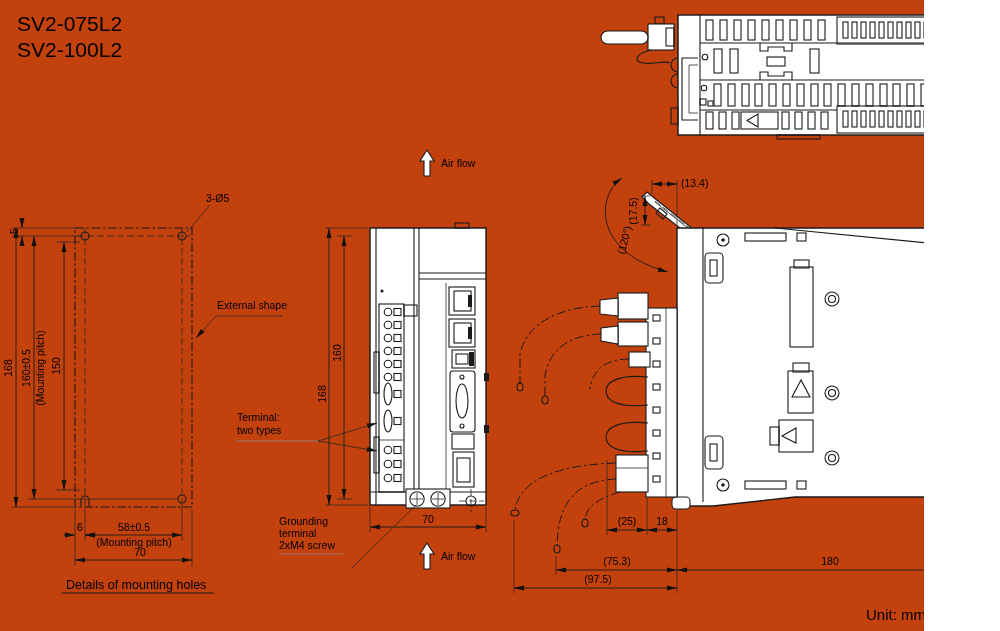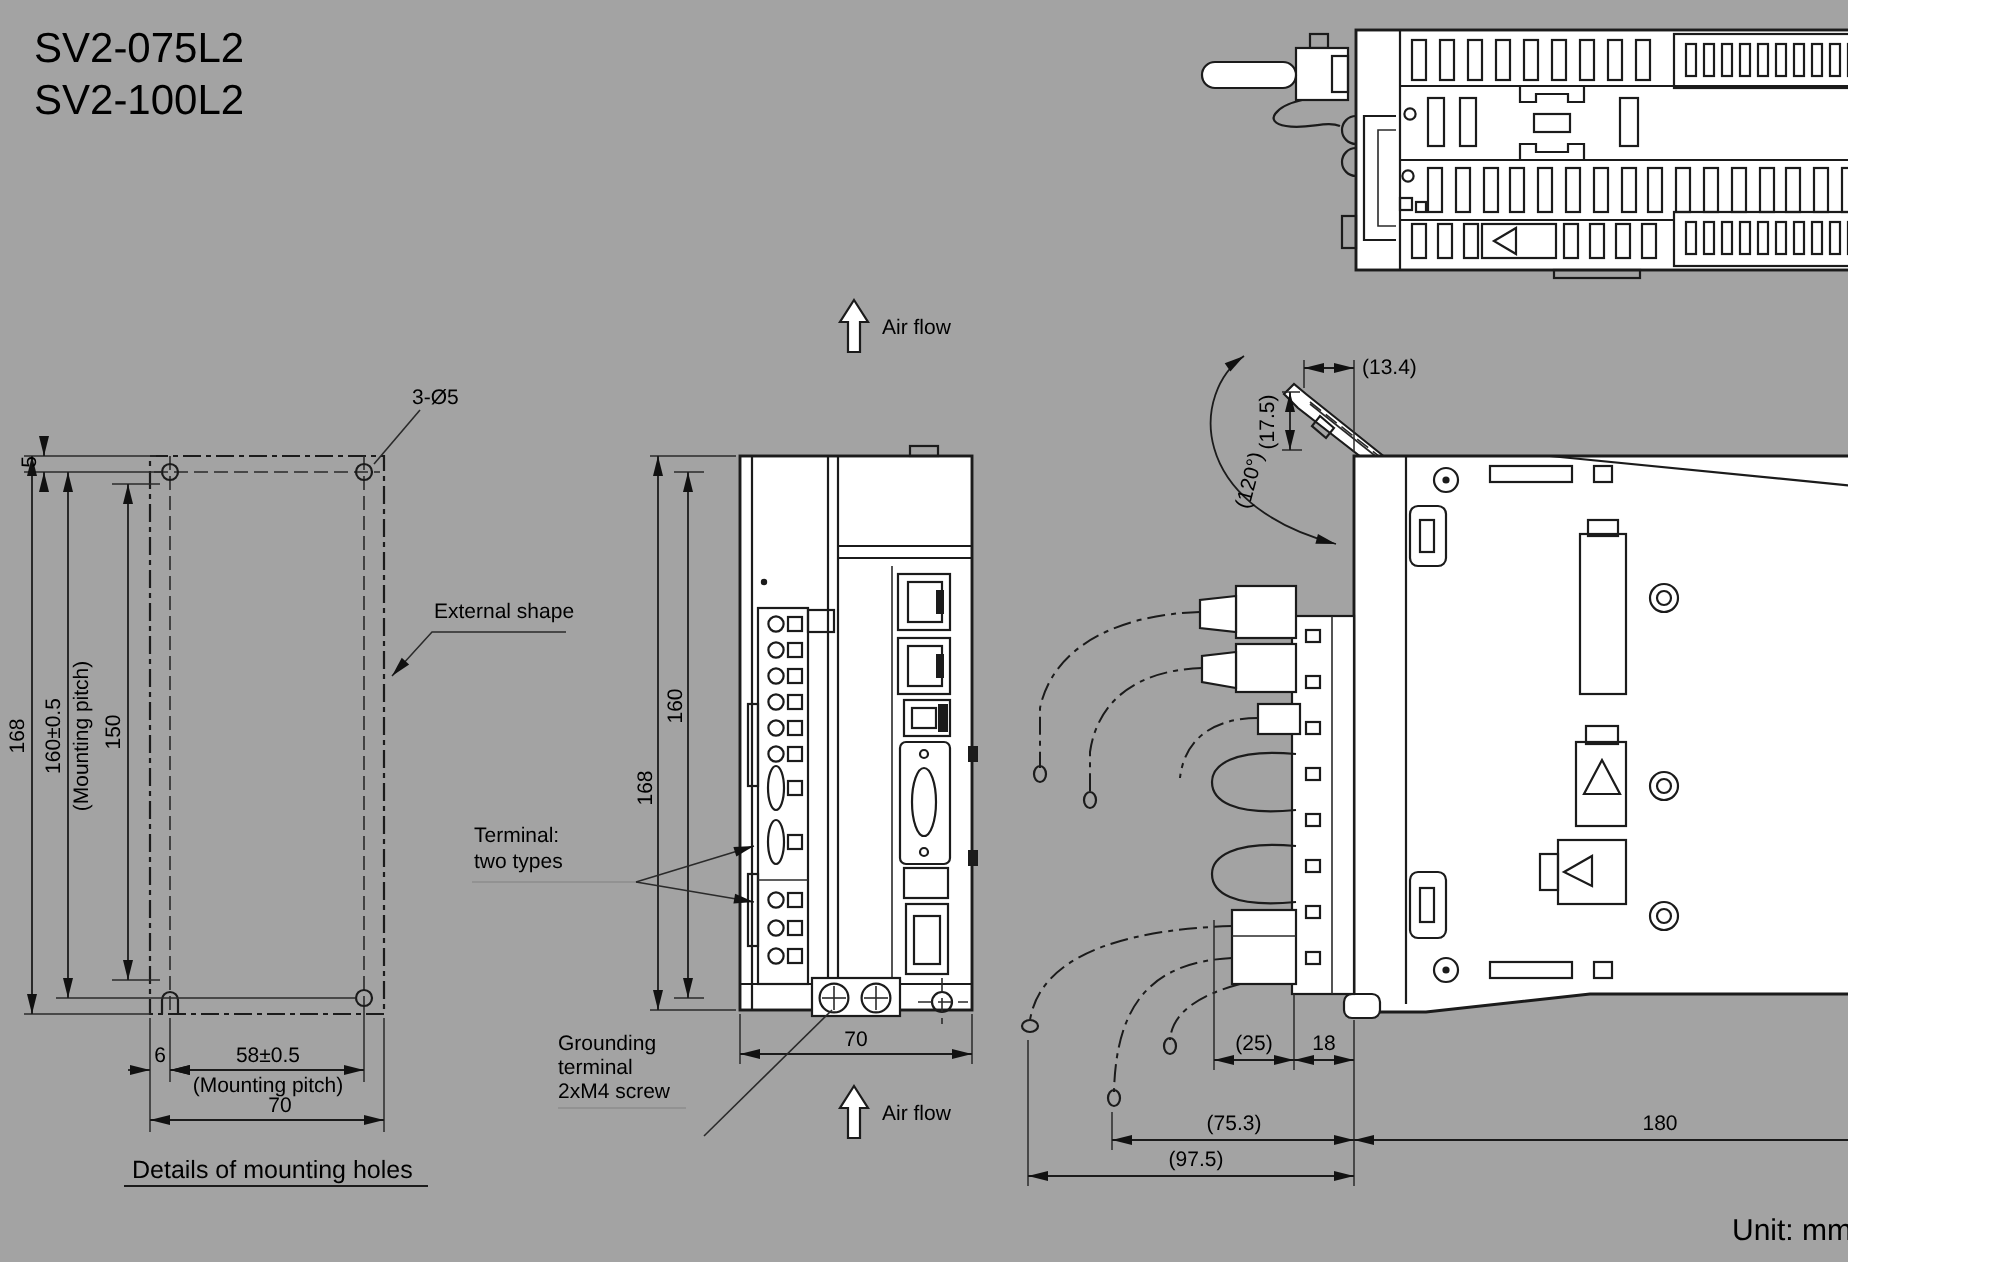--- a/index.html
+++ b/index.html
@@ -1,16 +1,16 @@
 <!DOCTYPE html>
 <html><head>
 <meta charset="utf-8">
 <style>
   html,body{margin:0;padding:0;background:#fff;}
-  .page{width:924px;height:631px;background:#a3a3a3;position:relative;overflow:hidden;}
+  .page{width:924px;height:631px;background:#c2410c;position:relative;overflow:hidden;}
   svg{display:block;}
   .ln{fill:none;stroke:#1b1b1b;stroke-width:1.1;stroke-linejoin:miter;stroke-linecap:butt;}
   .thk{stroke-width:1.45;}
   .thin{fill:none;stroke:#2a2a2a;stroke-width:0.8;}
   .dim{fill:none;stroke:#1b1b1b;stroke-width:0.9;}
   .ext{fill:none;stroke:#2a2a2a;stroke-width:0.75;}
   .cl{stroke-dasharray:7 3;}
   .ph{stroke-dasharray:9 2.5 2.5 2.5;}
   .cab{fill:none;stroke:#1b1b1b;stroke-width:1;stroke-dasharray:9 3 2.5 3;}
   .gry{stroke:#8c8c8c;}

